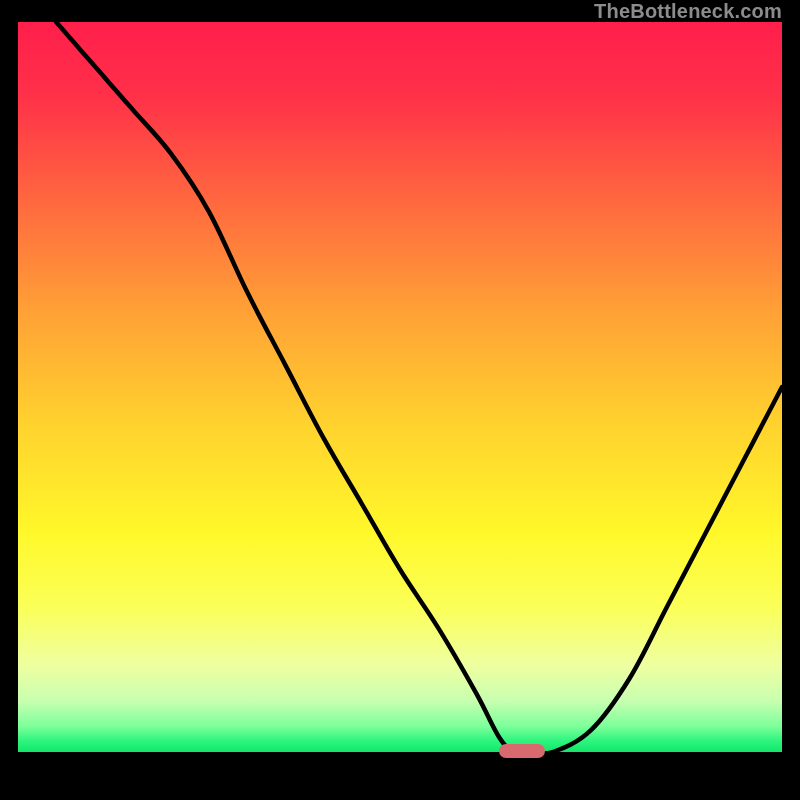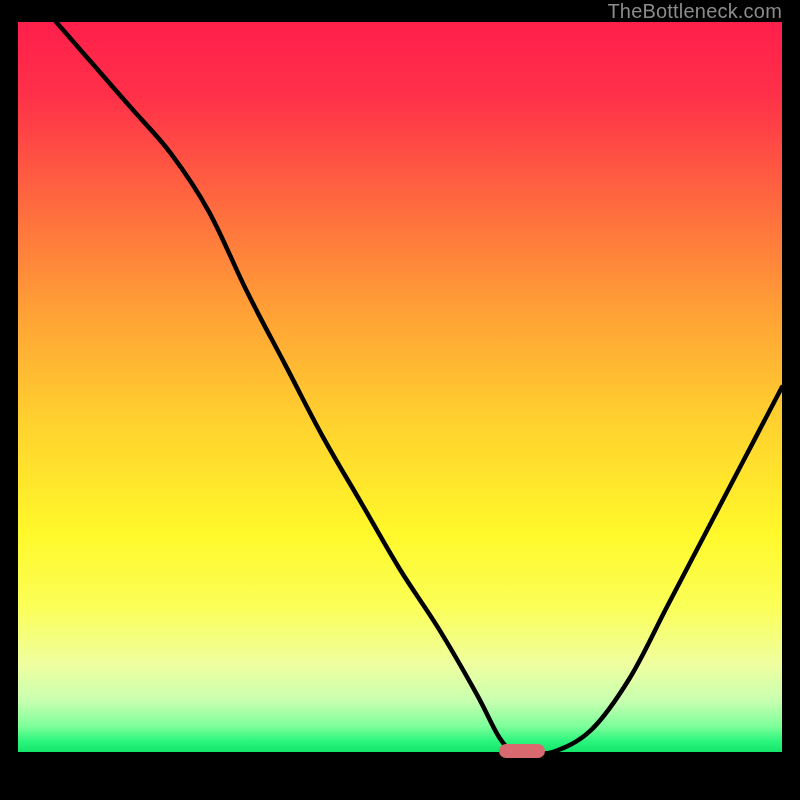--- a/index.html
+++ b/index.html
@@ -35,21 +35,21 @@
     left: 0; top: 0;
     width: 764px;
     height: 730px;
     overflow: visible;
   }
   .watermark {
     position: absolute;
     top: 0px;
     right: 18px;
     font-size: 20px;
-    font-weight: 400;
+    font-weight: 700;
     color: #8c8c8c;
     letter-spacing: 0.2px;
     text-align: center;
   }
   .marker {
     position: absolute;
     width: 48px;
     height: 14px;
     border-radius: 7px;
   }

